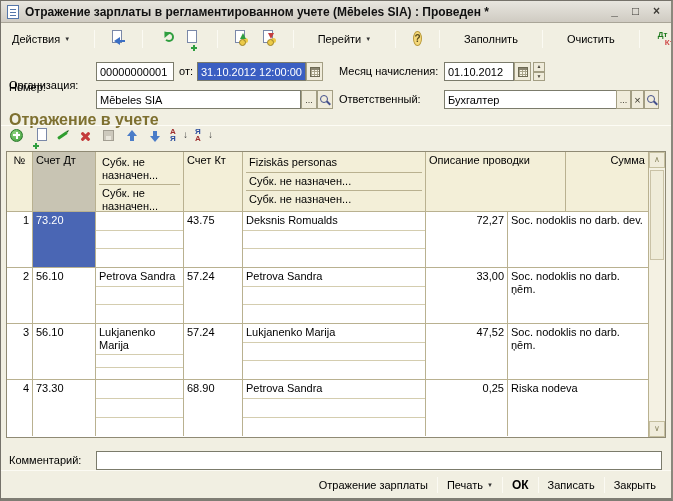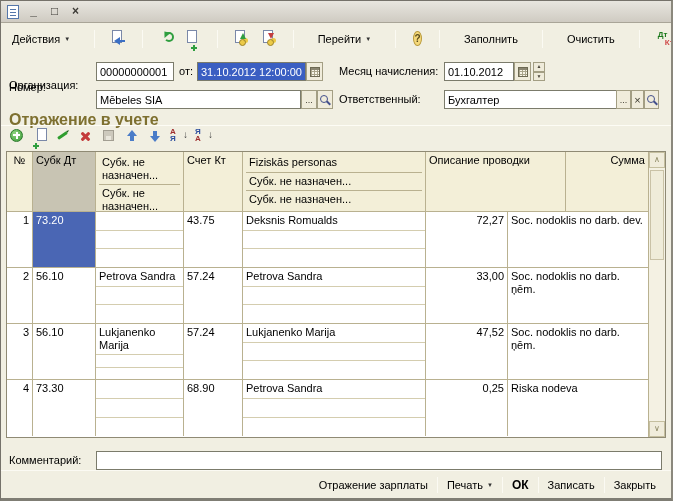--- a/index.html
+++ b/index.html
@@ -116,20 +116,21 @@
   .fbtn.ok{font-weight:bold;font-size:12px;}
   .fsep{width:1px;height:16px;background:#b9b29a;border-right:1px solid #fbfaf3;}
 </style>
 </head>
 <body>
 
 <div class="window">
 
   <div class="titlebar">
     <span class="title-doc"></span>
+    <span class="title-text">Отражение зарплаты в регламентированном учете (Mēbeles SIA) : Проведен *</span>
     <span class="win-controls">
       <span class="win-btn">_</span>
       <span class="win-btn">□</span>
       <span class="win-btn">×</span>
     </span>
   </div>
 
   <div class="toolbar">
     <span class="tbtn">
       <span>Действия</span>
@@ -245,21 +246,21 @@
       <span class="sort-bot" style="color:#a03030;">А</span>
       <span class="sort-arr">↓</span>
     </span>
   </div>
 
   <div class="grid">
     <div class="gcols">
 
       <div class="hrow">
         <div class="c col-num">№</div>
-        <div class="c col-debit">Субк Дт</div>
+        <div class="c col-debit">Счет Дт</div>
         <div class="c col-subdt sub3">
           <div class="s">Субк. не назначен...</div>
           <div class="s">Субк. не назначен...</div>
 
         </div>
         <div class="c col-credit">Счет Кт</div>
         <div class="c col-pers sub3">
           <div class="s">Fiziskās personas</div>
           <div class="s">Субк. не назначен...</div>
           <div class="s">Субк. не назначен...</div>

